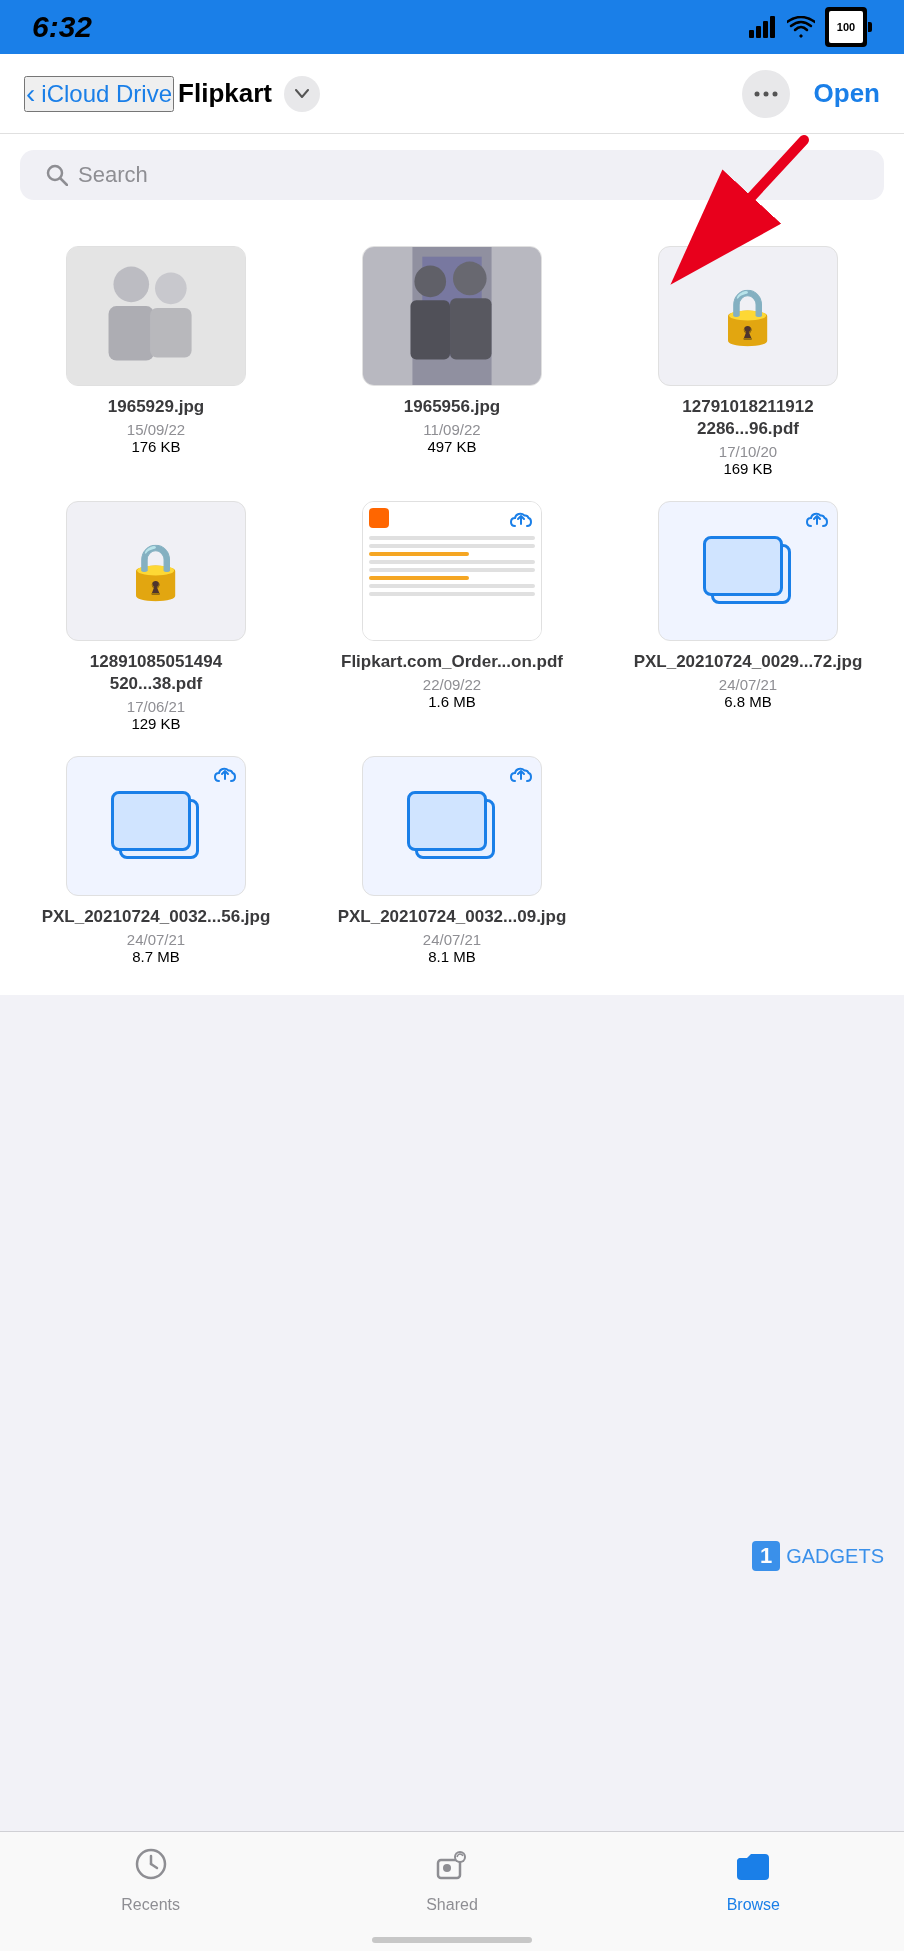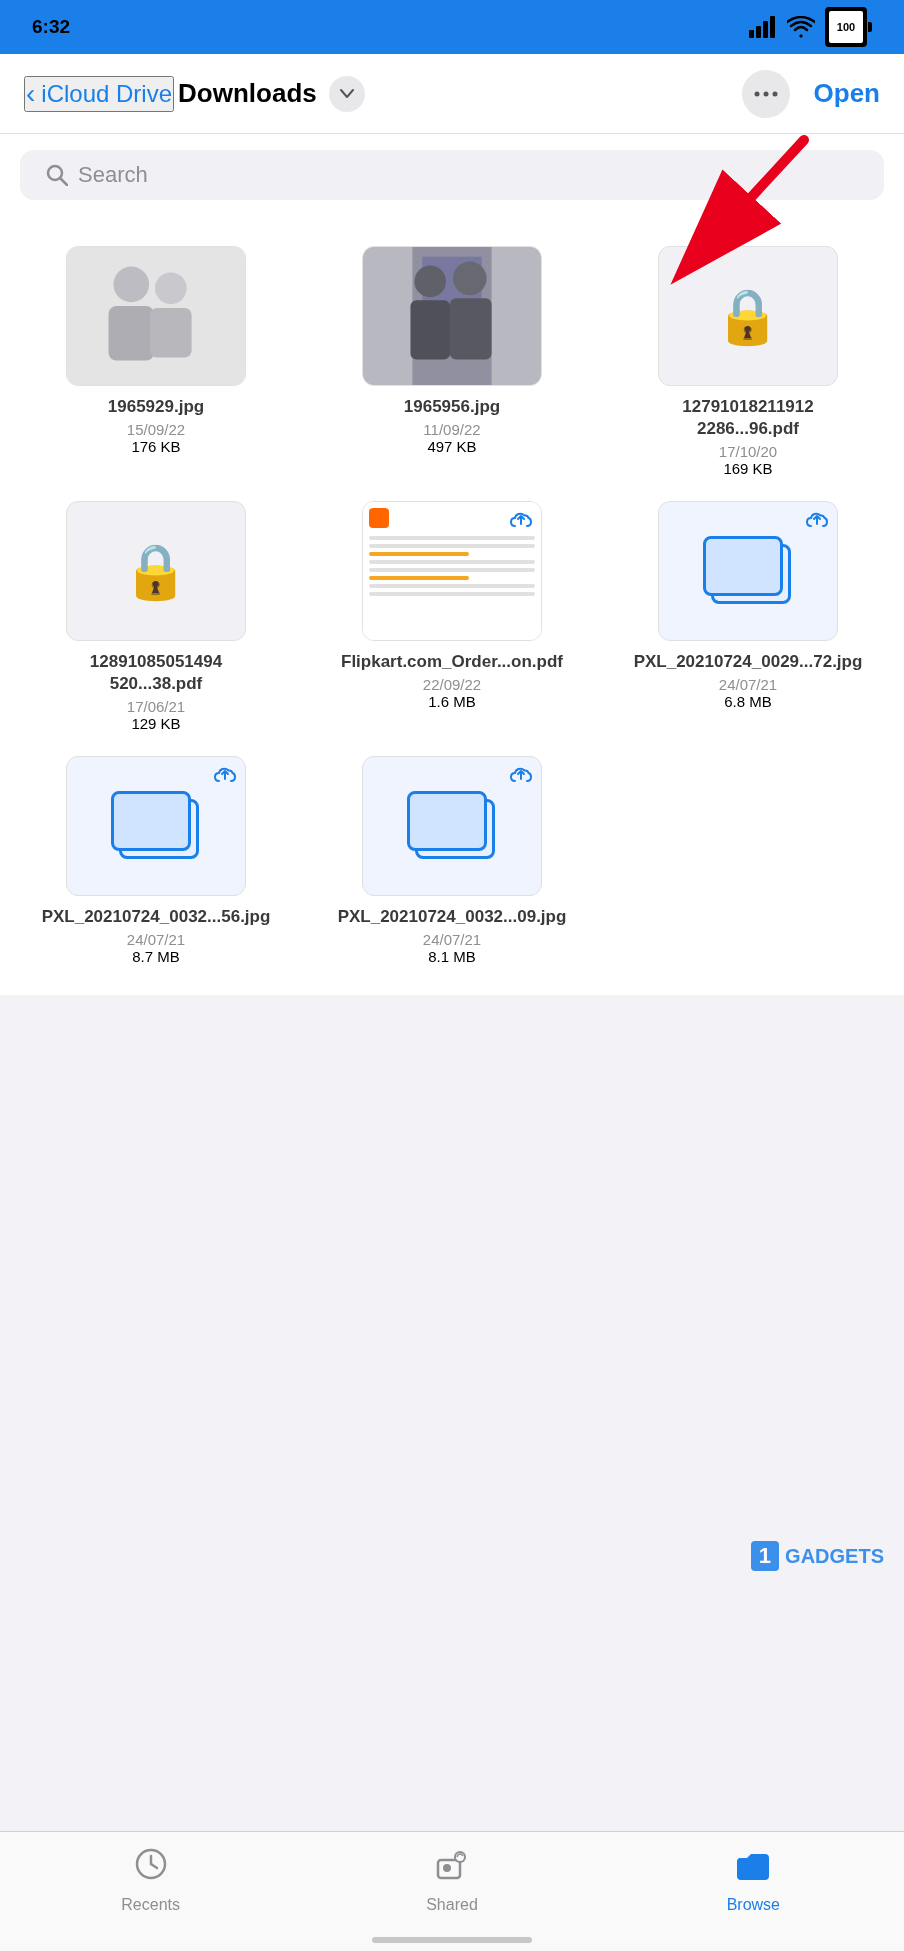--- a/index.html
+++ b/index.html
@@ -15,23 +15,24 @@
     
     .status-bar {
       background: #1a7fe8;
       height: 54px;
       display: flex;
       align-items: center;
       justify-content: space-between;
       padding: 0 32px;
     }
     .status-time {
-      font-size: 19px;
+      font-size: 30px;
       font-weight: 700;
       color: #000;
+      font-style: italic;
     }
     .status-icons {
       display: flex;
       align-items: center;
       gap: 10px;
     }
 
     
     .nav-bar {
       background: #fff;
@@ -242,21 +243,21 @@
       background: #1a7fe8;
       color: #fff;
       font-size: 22px;
       font-weight: 900;
       padding: 2px 8px;
       border-radius: 4px;
     }
     .watermark-text {
       color: #1a7fe8;
       font-size: 20px;
-      font-weight: 700;
+      font-weight: 400;
     }
 
     
     .tab-bar {
       position: fixed;
       bottom: 0;
       left: 0;
       width: 904px;
       background: #f9f9f9;
       border-top: 1px solid #d0d0d5;
@@ -332,21 +333,21 @@
     </div>
   </div>
 </div>
 
 <div class="nav-bar">
   <button class="nav-back">
     <span class="nav-back-chevron">‹</span>
     <span>iCloud Drive</span>
   </button>
   <div class="nav-title-section">
-    <span class="nav-current-title">Downloads</span>
+    <span class="nav-current-title">Flipkart</span>
     <button class="nav-dropdown-btn">
       <svg width="14" height="10" viewBox="0 0 14 10">
         <path d="M1 1 L7 8 L13 1" stroke="#555" stroke-width="2" fill="none" stroke-linecap="round" stroke-linejoin="round"></path>
       </svg>
     </button>
   </div>
   <div class="nav-actions">
     <button class="nav-more-btn">
       <svg width="24" height="6" viewBox="0 0 24 6">
         <circle cx="3" cy="3" r="2.5" fill="#555"></circle>

